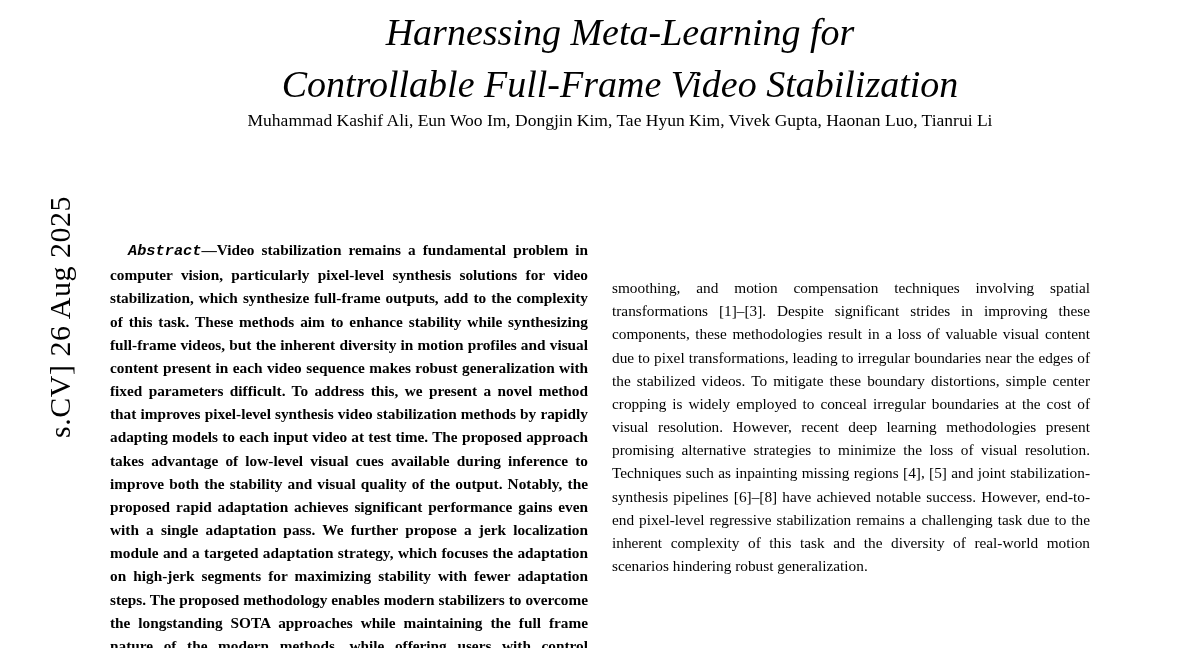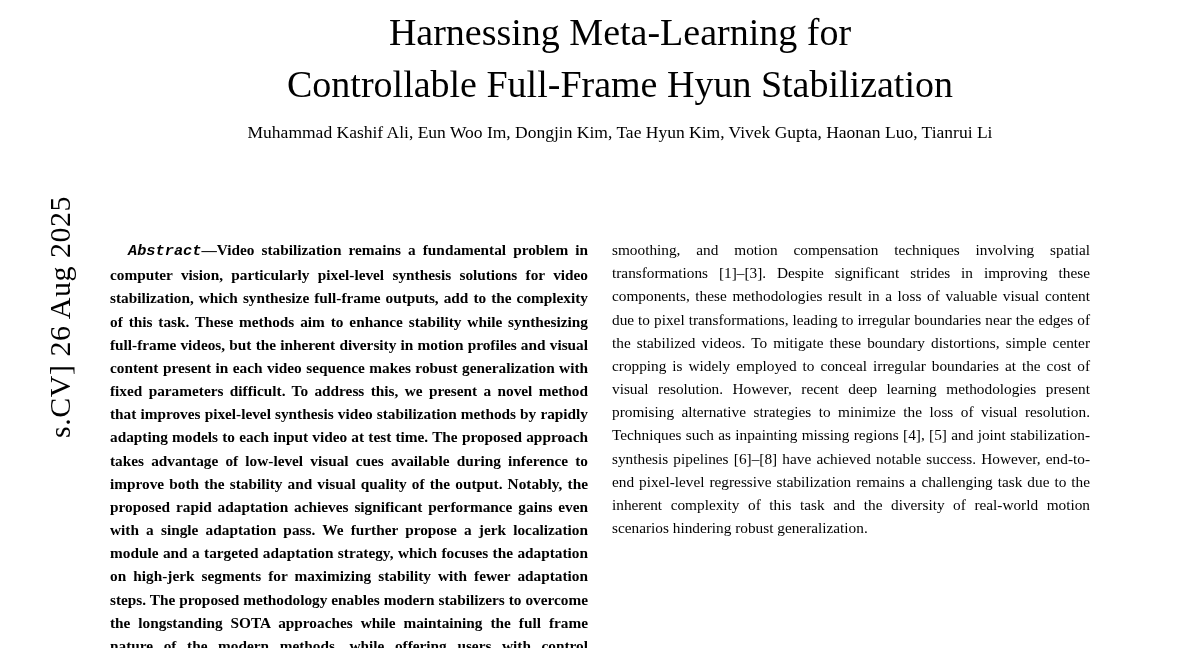--- a/index.html
+++ b/index.html
@@ -35,26 +35,27 @@
   .title {
     position: absolute;
     left: 120px;
     top: 6px;
     width: 1000px;
     text-align: center;
     font-size: 38px;
     line-height: 1.38;
     font-family: "Liberation Serif", serif;
     font-weight: normal;
+    font-style: italic;
   }
   .title-line { display: block; }
   .authors {
     position: absolute;
     left: 100px;
-    top: 122px;
+    top: 110px;
     width: 1040px;
     text-align: center;
     font-size: 17.5px;
     font-family: "Liberation Serif", serif;
   }
   
   .col {
     position: absolute;
     top: 238px;
     width: 478px;
@@ -63,20 +64,21 @@
     text-align: justify;
     text-justify: inter-word;
     font-family: "Liberation Serif", serif;
   }
   .col-left {
     left: 110px;
     font-weight: bold;
   }
   .col-right {
     left: 612px;
+    margin-top: 38px;
   }
   .col-right p {
     margin: 0 0 8px 0;
     text-indent: 0;
   }
   .col-right p.indent {
     text-indent: 17px;
   }
   .abstract-head {
     font-style: italic;
@@ -90,21 +92,21 @@
 </style>
 </head>
 <body>
 
 <div class="page">
 
   <div class="arxiv-stamp">s.CV]  26 Aug 2025</div>
 
   <div class="title">
     <span class="title-line">Harnessing Meta-Learning for</span>
-    <span class="title-line">Controllable Full-Frame Hyun Stabilization</span>
+    <span class="title-line">Controllable Full-Frame Video Stabilization</span>
   </div>
 
   <div class="authors">Muhammad Kashif Ali, Eun Woo Im, Dongjin Kim, Tae Hyun Kim, Vivek Gupta, Haonan Luo, Tianrui Li</div>
 
   <div class="col col-left">
     <span class="abs-indent"></span><span class="abstract-head">Abstract</span><span class="abstract-body">—</span><span class="abstract-body">Video stabilization remains a fundamental problem in computer vision, particularly pixel-level synthesis solutions for video stabilization, which synthesize full-frame outputs, add to the complexity of this task. These methods aim to enhance stability while synthesizing full-frame videos, but the inherent diversity in motion profiles and visual content present in each video sequence makes robust generalization with fixed parameters difficult. To address this, we present a novel method that improves pixel-level synthesis video stabilization methods by rapidly adapting models to each input video at test time. The proposed approach takes advantage of low-level visual cues available during inference to improve both the stability and visual quality of the output. Notably, the proposed rapid adaptation achieves significant performance gains even with a single adaptation pass. We further propose a jerk localization module and a targeted adaptation strategy, which focuses the adaptation on high-jerk segments for maximizing stability with fewer adaptation steps. The proposed methodology enables modern stabilizers to overcome the longstanding SOTA approaches while maintaining the full frame nature of the modern methods, while offering users with control mechanisms akin to classical approaches. Extensive experiments on diverse real-world</span>
   </div>
 
   <div class="col col-right">
     <p>smoothing, and motion compensation techniques involving spatial transformations [1]–[3]. Despite significant strides in improving these components, these methodologies result in a loss of valuable visual content due to pixel transformations, leading to irregular boundaries near the edges of the stabilized videos. To mitigate these boundary distortions, simple center cropping is widely employed to conceal irregular boundaries at the cost of visual resolution. However, recent deep learning methodologies present promising alternative strategies to minimize the loss of visual resolution. Techniques such as inpainting missing regions [4], [5] and joint stabilization-synthesis pipelines [6]–[8] have achieved notable success. However, end-to-end pixel-level regressive stabilization remains a challenging task due to the inherent complexity of this task and the diversity of real-world motion scenarios hindering robust generalization.</p>

